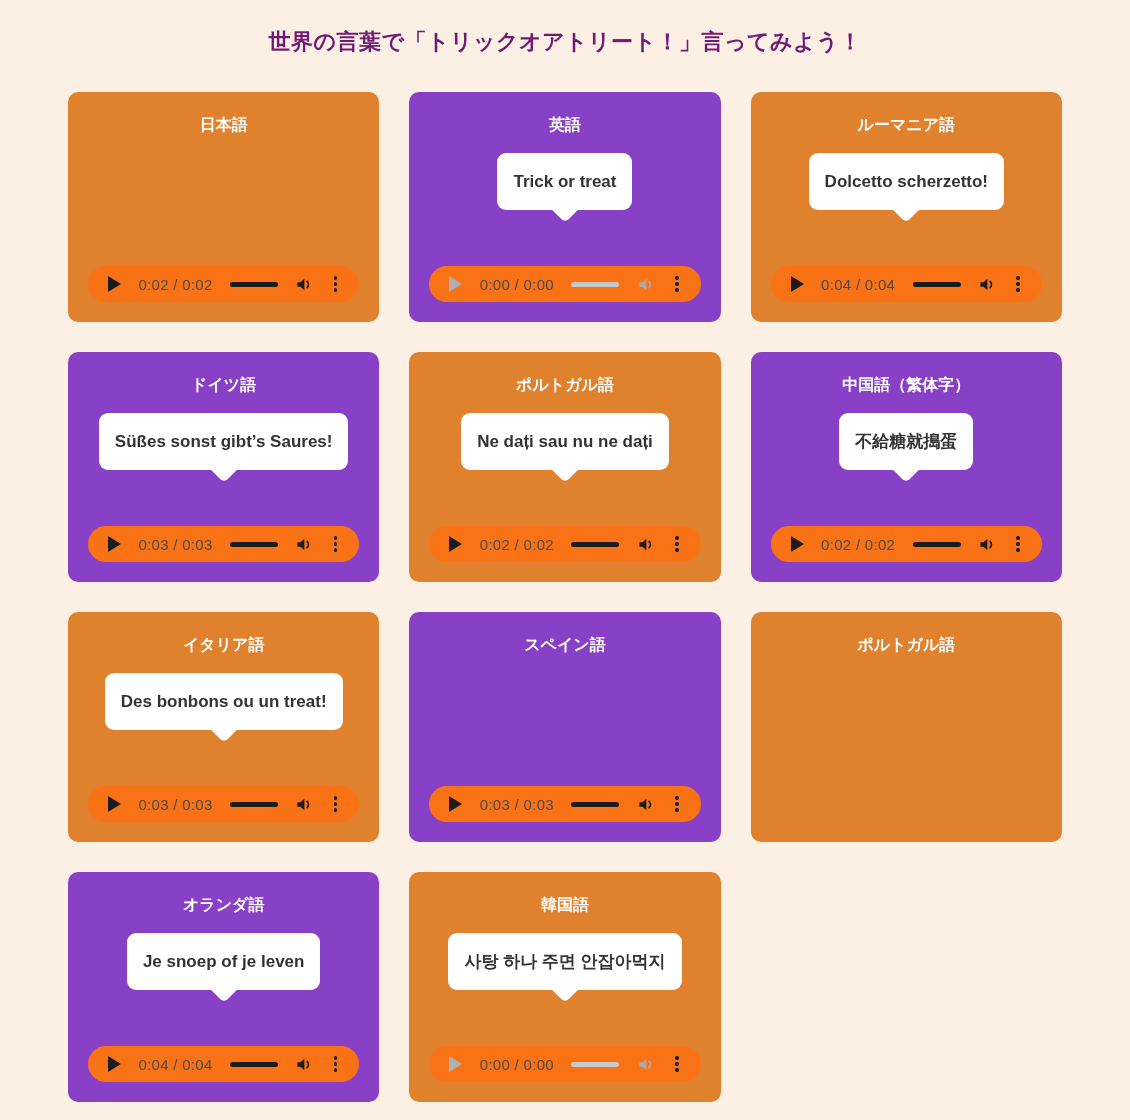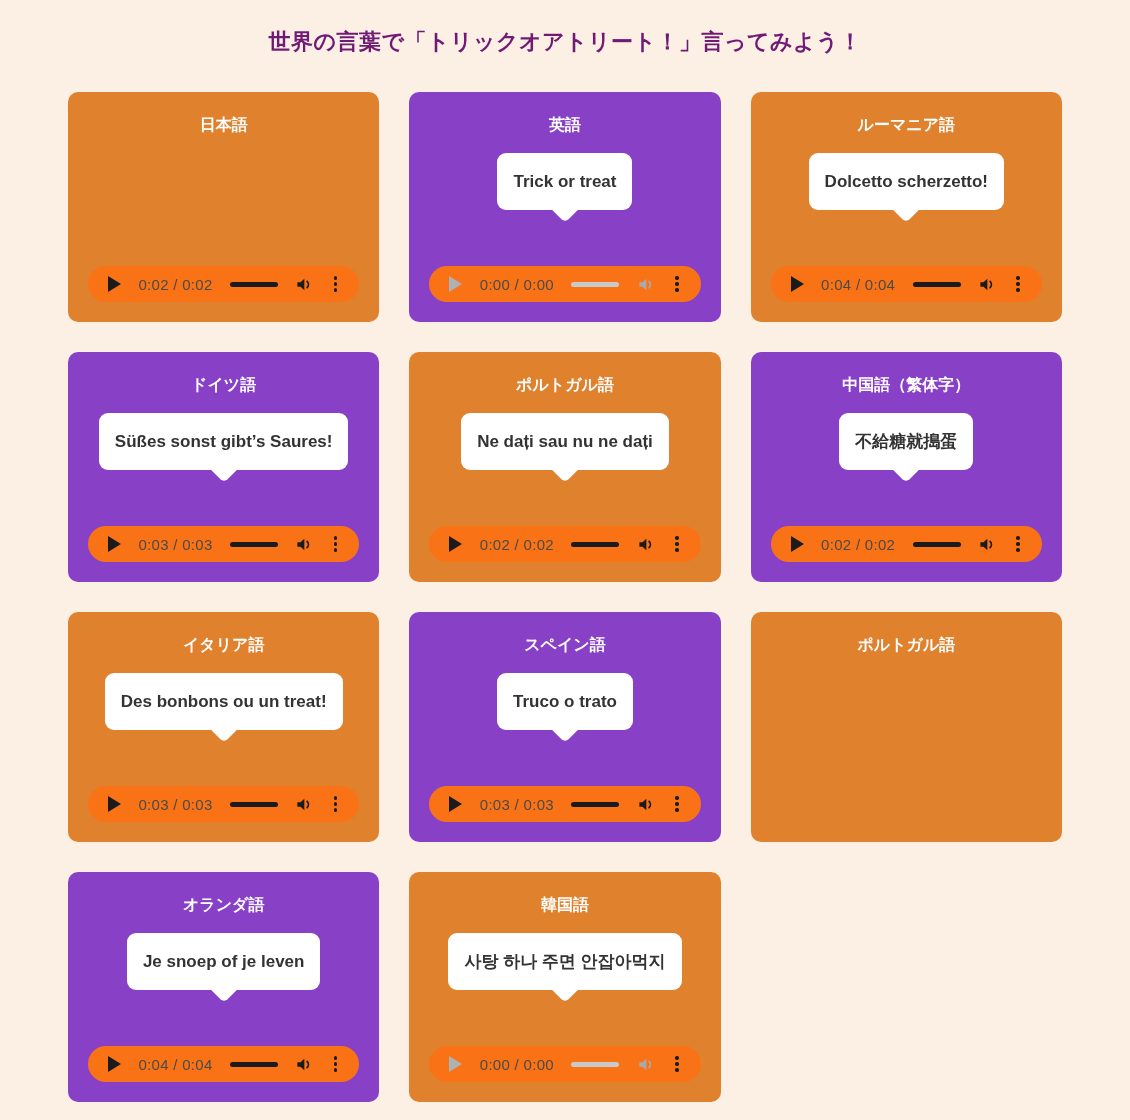--- a/index.html
+++ b/index.html
@@ -252,26 +252,20 @@
       <span class="dots">
           <i></i>
           <i></i>
           <i></i>
         </span>
     </div>
   </section>
 
   <section class="card purple">
     <h2 class="card-label">スペイン語</h2>
-    <div class="bubble-wrap">
-      <div class="bubble">
-        <span class="bubble-tail"></span>
-        <span class="phrase">Truco o trato</span>
-      </div>
-    </div>
     <div class="player">
       <button class="play-btn">
         <span class="play-tri"></span>
       </button>
       <span class="time">0:03 / 0:03</span>
       <span class="progress"></span>
       <span class="volume">
         <svg width="19" height="19" viewBox="0 0 24 24" aria-hidden="true">
           <path fill="currentColor" d="M3 9.3v5.4h4l4.8 4.6V4.7L7 9.3H3z"></path>
           <path fill="none" stroke="currentColor" stroke-width="2.2" stroke-linecap="round" d="M15.3 8.1a5.6 5.6 0 0 1 0 7.8"></path>

